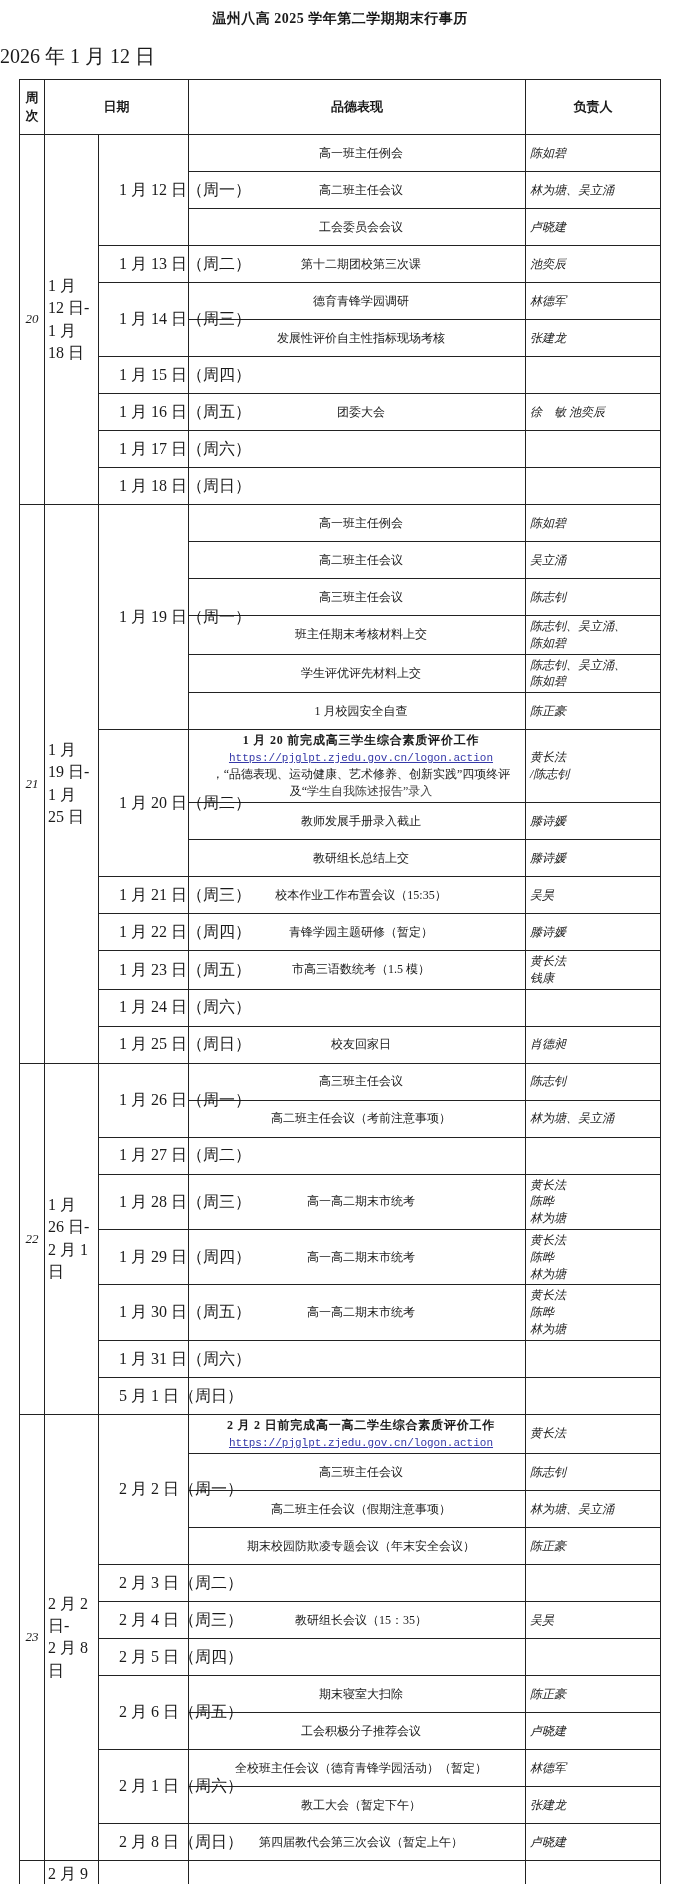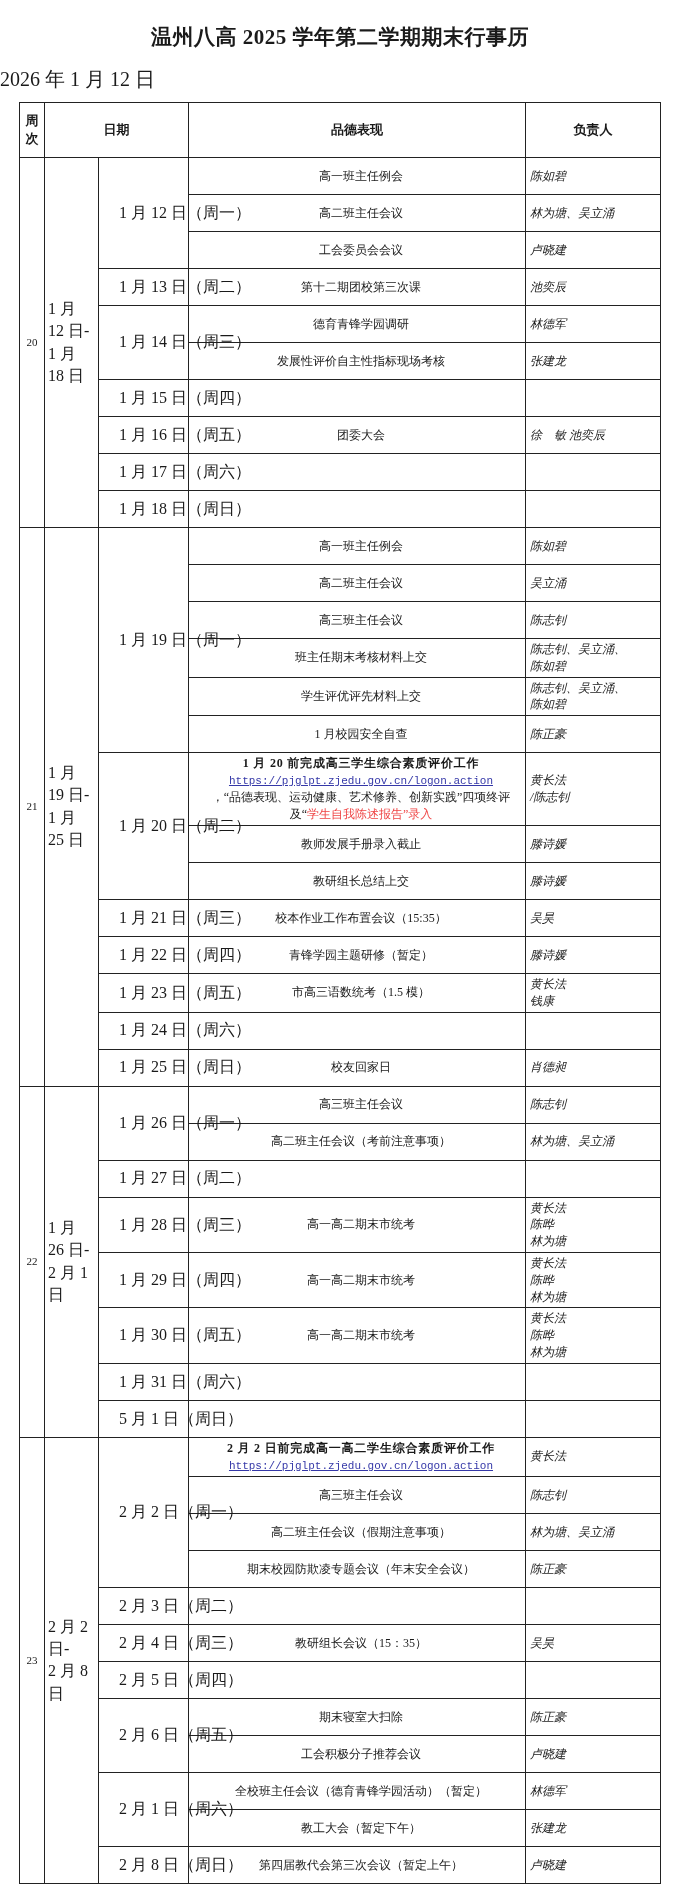--- a/index.html
+++ b/index.html
@@ -1,27 +1,27 @@
 <!DOCTYPE html>
 <html><head>
 <meta charset="utf-8">
 <style>
   html,body { margin:0; padding:0; background:#ffffff; }
   body {
     width:680px;
     color:#1a1a1a;
     font-family:"Liberation Serif","DejaVu Serif",serif;
   }
-  .title { text-align:center; font-size:21px; font-weight:bold; padding-top:23px; letter-spacing:0.5px; }
+  .title { text-align:center; font-size:14px; font-weight:bold; padding-top:10px; letter-spacing:0.5px; }
   .docdate { font-size:20px; padding:15px 26px 9px 0; }
   table { border-collapse:collapse; margin-left:19px; width:641px; table-layout:fixed; }
   th,td { border:1px solid #222; vertical-align:middle; }
   thead th { font-size:13px; font-weight:bold; height:52px; text-align:center; }
   td { font-size:12px; line-height:1.4; padding:2px 4px; height:32px; }
-  .c-num  { text-align:center; font-size:11px; }
+  .c-num  { text-align:center; font-size:13px;font-style:italic; }
   .c-range{ font-size:16px; padding-left:3px; }
   .c-date { font-size:16px; white-space:nowrap; padding-left:20px; }
   .c-content { text-align:center; padding-left:12px; }
   .c-person  { text-align:left;font-style:italic; }
   .bold-line { font-weight:bold; letter-spacing:0.8px; }
   .lnk { color:#3538a8; text-decoration:underline; font-family:"Liberation Mono","DejaVu Sans Mono",monospace; font-size:11px; }
   .lightlink { color:#7fa7dc; }
 </style>
 </head>
 <body>
@@ -120,21 +120,21 @@
       </tr>
       <tr>
         <td class="c-content">1 月校园安全自查</td>
         <td class="c-person">陈正豪</td>
       </tr>
       <tr>
         <td class="c-date" rowspan="3">1 月 20 日（周二）</td>
         <td class="c-content">
           <div class="bold-line">1 月 20 前完成高三学生综合素质评价工作</div>
           <div><a class="lnk" href="#" style="color: rgb(53, 56, 168);">https://pjglpt.zjedu.gov.cn/logon.action</a></div>
-          <div><span>，“品德表现、运动健康、艺术修养、创新实践”四项终评及“</span><span class="lightlink" style="color: #ef4444;">学生自我陈述报告”录入</span></div>
+          <div><span>，“品德表现、运动健康、艺术修养、创新实践”四项终评及“</span><span class="lightlink" style="color: #404040;">学生自我陈述报告”录入</span></div>
         </td>
         <td class="c-person">黄长法<br>/陈志钊</td>
       </tr>
       <tr>
         <td class="c-content">教师发展手册录入截止</td>
         <td class="c-person">滕诗媛</td>
       </tr>
       <tr>
         <td class="c-content">教研组长总结上交</td>
         <td class="c-person">滕诗媛</td>

